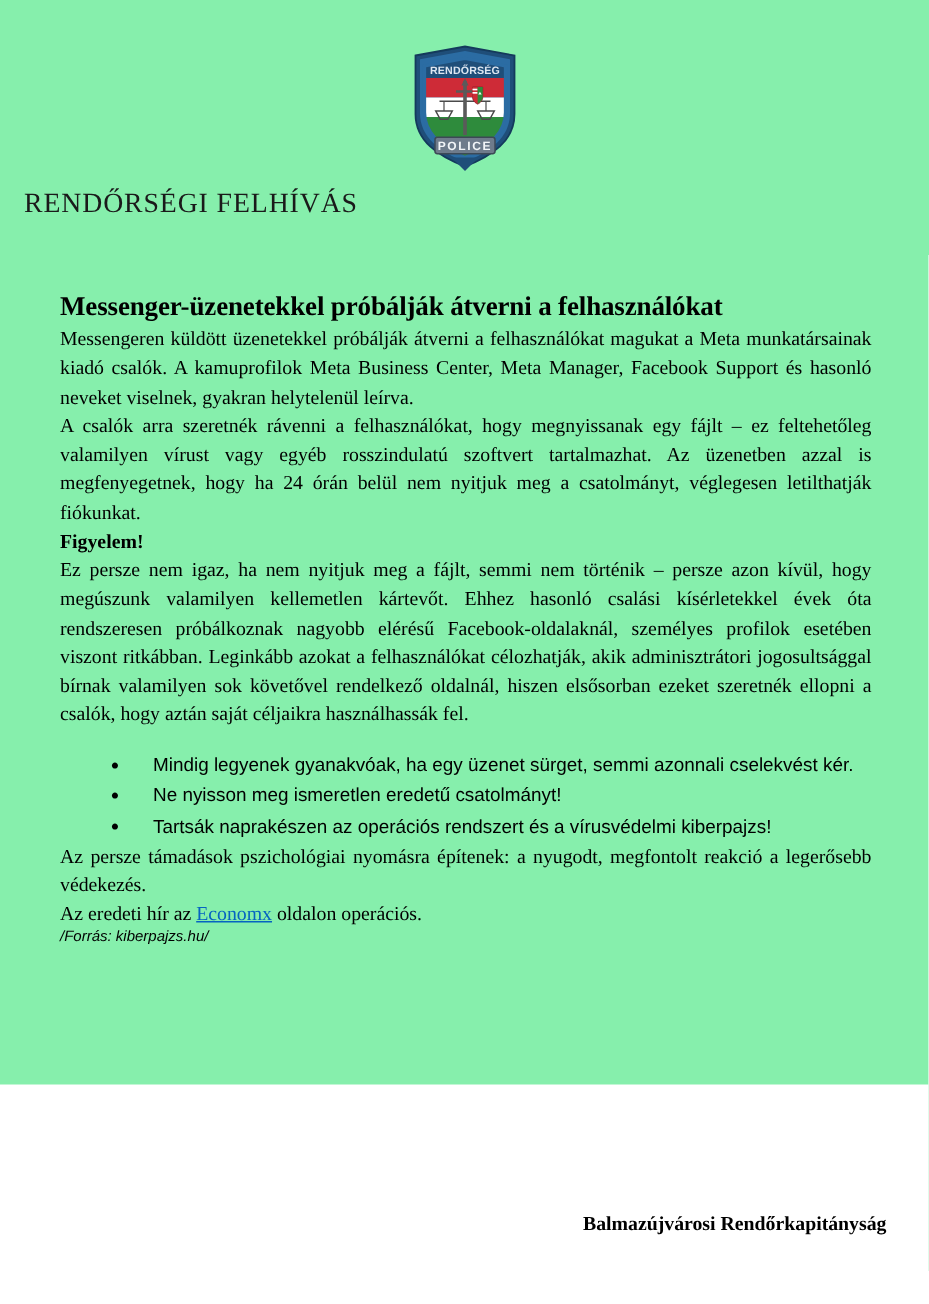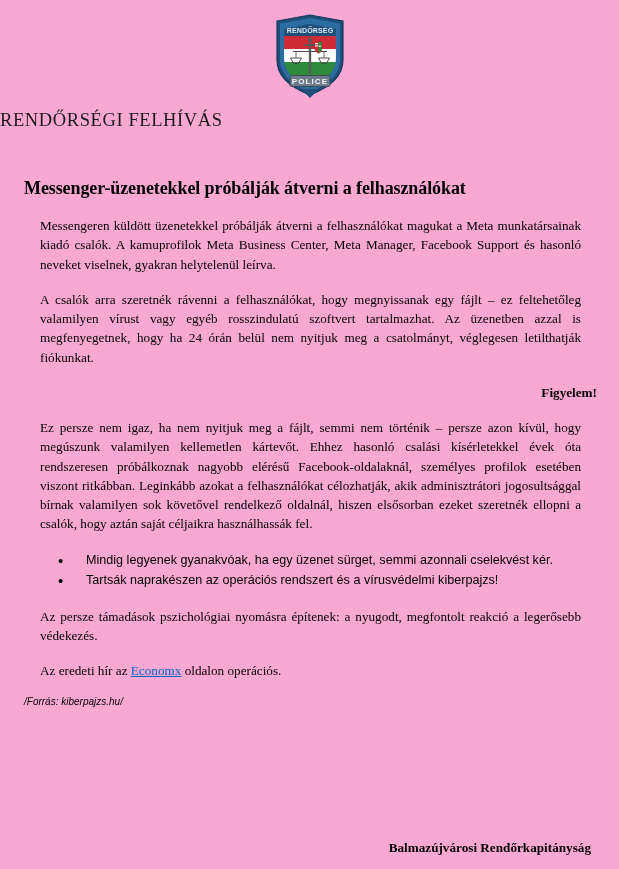--- a/index.html
+++ b/index.html
@@ -11,25 +11,25 @@
     width: 619px;
     height: 869px;
     font-family: "Liberation Serif", "DejaVu Serif", serif;
     color: #000000;
     overflow: hidden;
     position: relative;
   }
 
   .page {
     width: 619px;
-    height: 869px;
+    height: 723px;
     box-sizing: border-box;
-    padding: 0;
+    padding: 16px;
     position: relative;
-    background: #f9a8d4;
+    background: #86efac;
   }
 
   
   .crest-wrap {
     width: 100%;
     display: flex;
     justify-content: center;
     align-items: flex-start;
     padding-top: 12px;
   }
@@ -64,26 +64,26 @@
     color: #000;
     margin: 46px 0 0 0;
     letter-spacing: -0.1px;
   }
 
   p.body-par {
     font-family: "Liberation Serif", "DejaVu Serif", serif;
     font-size: 13.2px;
     line-height: 1.46;
     text-align: justify;
-    margin: 16px;
+    margin: 0;
     color: #000;
   }
 
   .par-gap-lg { margin-top: 29px; }
-  .par-gap-md { margin-top: 20px; text-align: right; }
+  .par-gap-md { margin-top: 20px; }
   .par-gap-sm { margin-top: 17px; }
 
   .subhead {
     font-family: "Liberation Serif", "DejaVu Serif", serif;
     font-size: 13.2px;
     font-weight: bold;
     line-height: 1.46;
     margin: 0;
     color: #000;
   }
@@ -133,21 +133,21 @@
     color: #000;
     text-align: right;
     margin: 0;
     padding-right: 6px;
   }
 
   .sig-block {
     position: absolute;
     left: 24px;
     right: 22px;
-    top: 840px;
+    top: 808px;
   }
 </style>
 </head>
 <body>
 
 <div class="page">
 
   <div class="crest-wrap">
     <svg class="crest" width="78" height="86" viewBox="0 0 78 86">
       <defs>
@@ -211,20 +211,21 @@
 
     <p class="body-par par-gap-md">A csalók arra szeretnék rávenni a felhasználókat, hogy megnyissanak egy fájlt – ez feltehetőleg valamilyen vírust vagy egyéb rosszindulatú szoftvert tartalmazhat. Az üzenetben azzal is megfenyegetnek, hogy ha 24 órán belül nem nyitjuk meg a csatolmányt, véglegesen letilthatják fiókunkat.</p>
 
     <p class="subhead par-gap-md">Figyelem!</p>
 
     <p class="body-par par-gap-md">Ez persze nem igaz, ha nem nyitjuk meg a fájlt, semmi nem történik – persze azon kívül, hogy megúszunk valamilyen kellemetlen kártevőt. Ehhez hasonló csalási kísérletekkel évek óta rendszeresen próbálkoznak nagyobb elérésű Facebook-oldalaknál, személyes profilok esetében viszont ritkábban. Leginkább azokat a felhasználókat célozhatják, akik adminisztrátori jogosultsággal bírnak valamilyen sok követővel rendelkező oldalnál, hiszen elsősorban ezeket szeretnék ellopni a csalók, hogy aztán saját céljaikra használhassák fel.</p>
 
 
     <ul class="tips">
       <li>Mindig legyenek gyanakvóak, ha egy üzenet sürget, semmi azonnali cselekvést kér.</li>
+      <li>Ne nyisson meg ismeretlen eredetű csatolmányt!</li>
       <li>Tartsák naprakészen az operációs rendszert és a vírusvédelmi kiberpajzs!</li>
     </ul>
 
     <p class="body-par par-gap-md">Az persze támadások pszichológiai nyomásra építenek: a nyugodt, megfontolt reakció a legerősebb védekezés.</p>
 
     <p class="body-par par-gap-md"><span>Az eredeti hír az </span><a class="link" href="#">Economx</a><span> oldalon operációs.</span></p>
 
     <p class="source-note par-gap-sm">/Forrás: kiberpajzs.hu/</p>
   </div>
 

